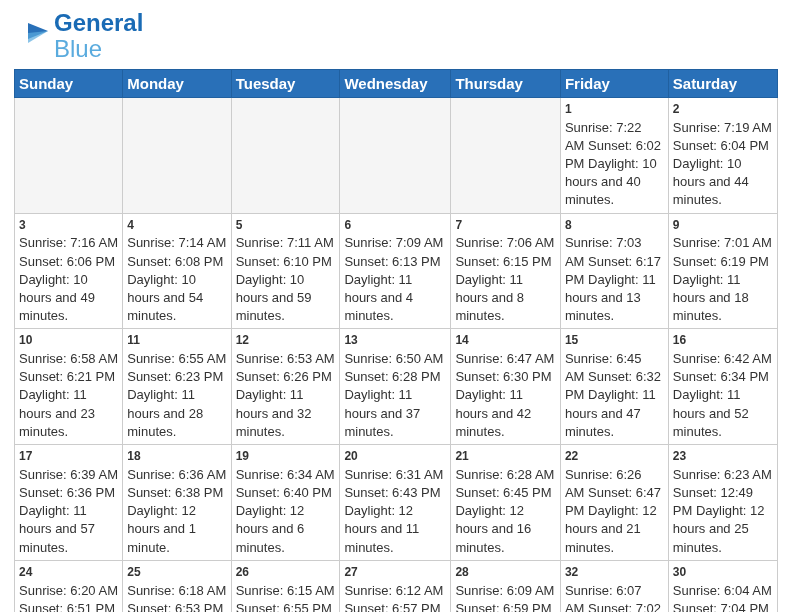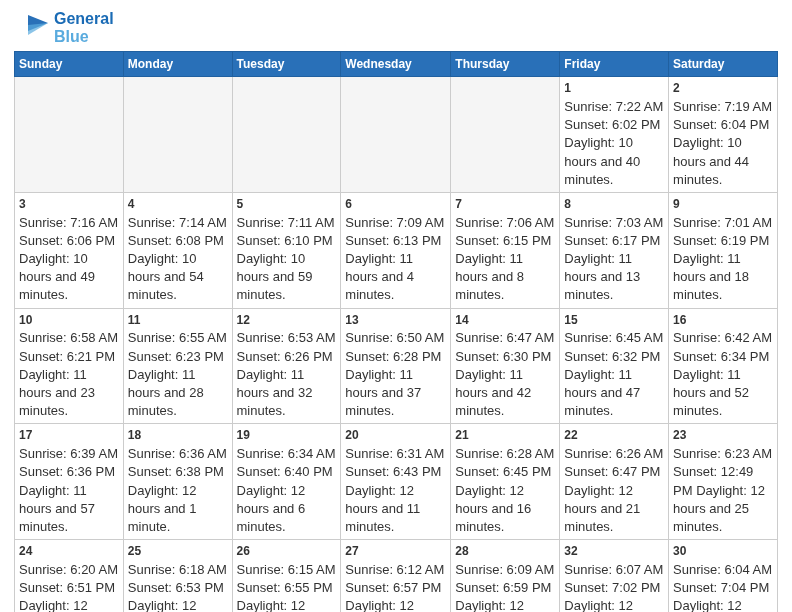--- a/index.html
+++ b/index.html
@@ -21,21 +21,21 @@
       justify-content: space-between;
       align-items: flex-start;
       margin-bottom: 6px;
     }
     .logo {
       display: flex;
       align-items: center;
       gap: 4px;
     }
     .logo-text {
-      font-size: 16px;
+      font-size: 24px;
       font-weight: normal;
       color: #333;
       line-height: 1.1;
     }
     .logo-text span {
       color: #1a6bb5;
       font-weight: bold;
     }
     .logo-icon {
       width: 36px;
@@ -57,21 +57,21 @@
       width: 100%;
       border-collapse: collapse;
       border: 1px solid #ccc;
       font-size: 10.5px;
     }
     .calendar thead tr th {
       background: #2970b8;
       color: #fff;
       padding: 5px 4px;
       text-align: left;
-      font-size: 12px;
+      font-size: 15px;
       font-weight: bold;
       border: 1px solid #2060a0;
     }
     .calendar tbody tr td {
       border: 1px solid #ccc;
       vertical-align: top;
       padding: 3px 4px;
       width: 113px;
       min-height: 70px;
       background: #fff;
@@ -103,21 +103,21 @@
 
 <div class="page">
   <div class="header">
     <div class="logo">
       <svg class="logo-icon" viewBox="0 0 36 30">
 
         <polygon points="14,2 34,10 14,18" fill="#2970b8"></polygon>
         <polygon points="14,12 34,10 14,22" fill="#5aabde" opacity="0.7"></polygon>
       </svg>
       <div class="logo-text">
-        <span>General</span><br><span style="color:#5aabde; font-weight:bold;text-align:right;">Blue</span>
+        <span>General</span><br><span style="color:#5aabde; font-weight:normal;text-align:right;">Blue</span>
       </div>
     </div>
     <div class="title-block">
       <div class="month-year"></div>
       <div class="location"></div>
     </div>
   </div>
 
   <table class="calendar">
     <thead>

